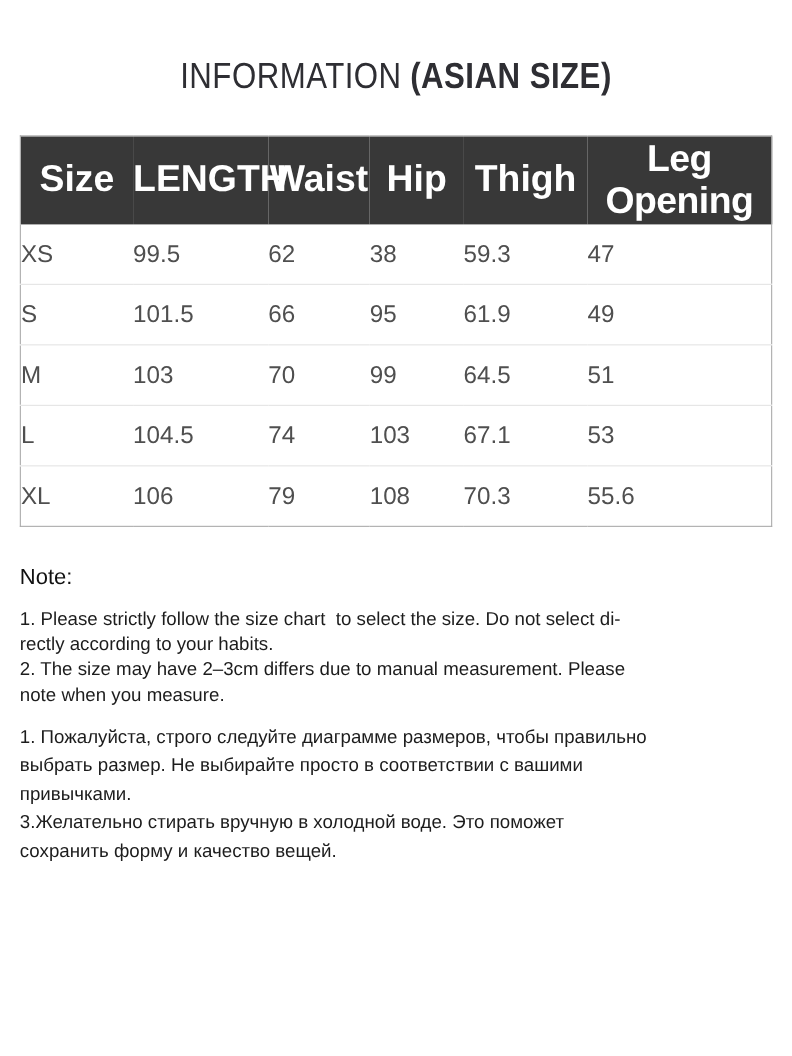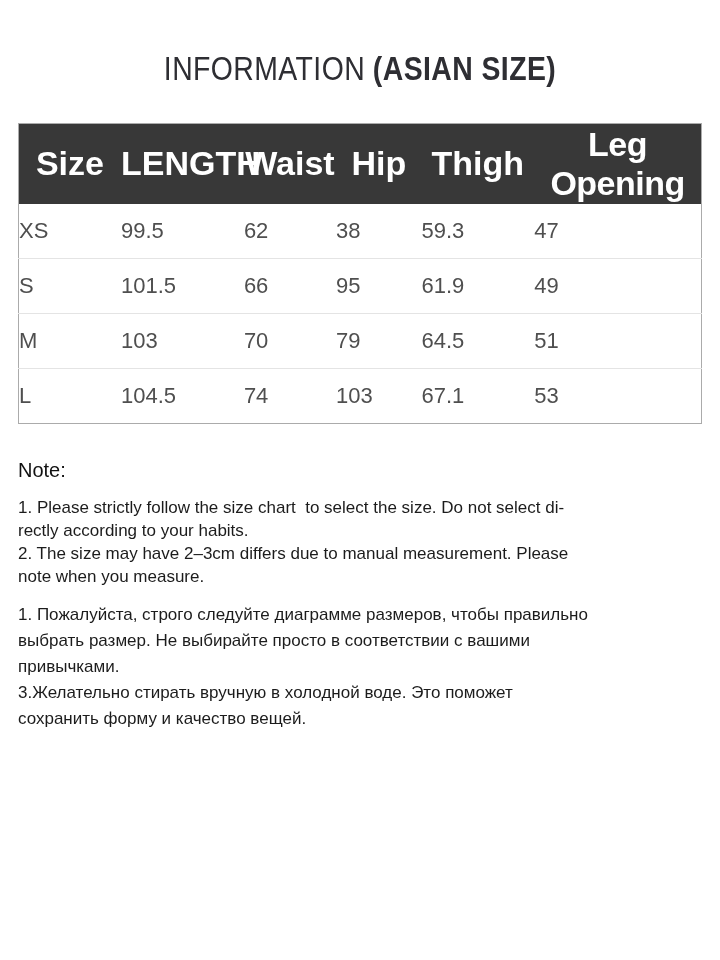--- a/index.html
+++ b/index.html
@@ -94,31 +94,39 @@
             <td>101.5</td>
             <td>66</td>
             <td>95</td>
             <td>61.9</td>
             <td>49</td>
           </tr>
           <tr>
             <td>M</td>
             <td>103</td>
             <td>70</td>
-            <td>79</td>
+            <td>99</td>
             <td>64.5</td>
             <td>51</td>
           </tr>
           <tr>
             <td>L</td>
             <td>104.5</td>
             <td>74</td>
             <td>103</td>
             <td>67.1</td>
             <td>53</td>
+          </tr>
+          <tr>
+            <td>XL</td>
+            <td>106</td>
+            <td>79</td>
+            <td>108</td>
+            <td>70.3</td>
+            <td>55.6</td>
           </tr>
         </tbody>
     </table>
   </div>
 
   <div class="notes">
     <div class="note-heading">Note:</div>
     <div class="note-body">
         <div class="note-item">1. Please strictly follow the size chart  to select the size. Do not select di-
 rectly according to your habits.</div>

